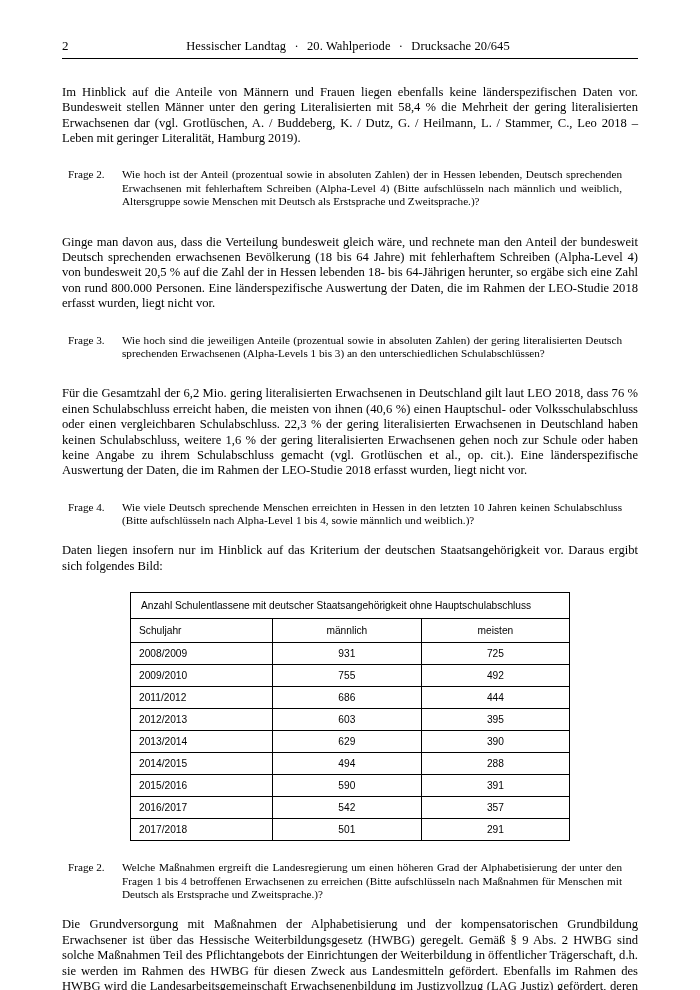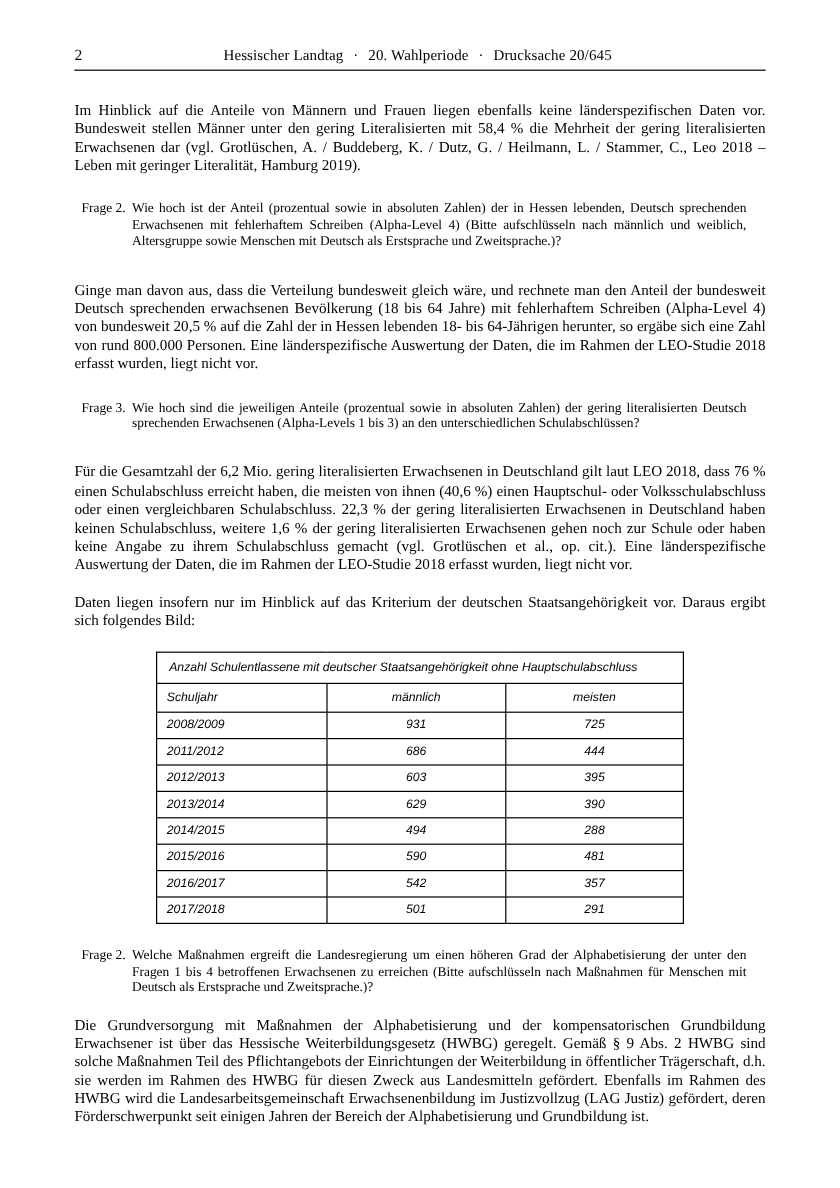--- a/index.html
+++ b/index.html
@@ -58,38 +58,38 @@
   }
   .body-par.tight {
     margin-top: 16px;
   }
   
   .question {
     display: flex;
     margin-top: 22px;
     font-size: 11.2px;
     line-height: 1.2;
+    gap: 12px;
   }
   .question .q-label {
     width: 48px;
     flex: 0 0 48px;
     padding-left: 6px;
     box-sizing: border-box;
   }
   .question .q-text {
     flex: 1;
     text-align: justify;
     padding-right: 16px;
   }
   
   .table-wrap {
     margin-top: 18px;
     margin-left: 0;
     width: 100%;
-    font-style: italic;
   }
   table.data {
     border-collapse: collapse;
     width: 440px;
     margin: 0 auto;
     font-family: "Liberation Sans", sans-serif;
     font-size: 10.2px;
   }
   table.data td, table.data th {
     border: 0.8px solid #000;
@@ -149,40 +149,49 @@
 
   <p class="body-par">Ginge man davon aus, dass die Verteilung bundesweit gleich wäre, und rechnete man den Anteil der bundesweit Deutsch sprechenden erwachsenen Bevölkerung (18 bis 64 Jahre) mit fehlerhaftem Schreiben (Alpha-Level 4) von bundesweit 20,5 % auf die Zahl der in Hessen lebenden 18- bis 64-Jährigen herunter, so ergäbe sich eine Zahl von rund 800.000 Personen. Eine länderspezifische Auswertung der Daten, die im Rahmen der LEO-Studie 2018 erfasst wurden, liegt nicht vor.</p>
 
   <div class="question">
     <div class="q-label">Frage 3.</div>
     <div class="q-text">Wie hoch sind die jeweiligen Anteile (prozentual sowie in absoluten Zahlen) der gering literalisierten Deutsch sprechenden Erwachsenen (Alpha-Levels 1 bis 3) an den unterschiedlichen Schulabschlüssen?</div>
   </div>
 
   <p class="body-par">Für die Gesamtzahl der 6,2 Mio. gering literalisierten Erwachsenen in Deutschland gilt laut LEO 2018, dass 76 % einen Schulabschluss erreicht haben, die meisten von ihnen (40,6 %) einen Hauptschul- oder Volksschulabschluss oder einen vergleichbaren Schulabschluss. 22,3 % der gering literalisierten Erwachsenen in Deutschland haben keinen Schulabschluss, weitere 1,6 % der gering literalisierten Erwachsenen gehen noch zur Schule oder haben keine Angabe zu ihrem Schulabschluss gemacht (vgl. Grotlüschen et al., op. cit.). Eine länderspezifische Auswertung der Daten, die im Rahmen der LEO-Studie 2018 erfasst wurden, liegt nicht vor.</p>
 
+  <div class="question">
+    <div class="q-label">Frage 4.</div>
+    <div class="q-text">Wie viele Deutsch sprechende Menschen erreichten in Hessen in den letzten 10 Jahren keinen Schulabschluss (Bitte aufschlüsseln nach Alpha-Level 1 bis 4, sowie männlich und weiblich.)?</div>
+  </div>
 
   <p class="body-par tight">Daten liegen insofern nur im Hinblick auf das Kriterium der deutschen Staatsangehörigkeit vor. Daraus ergibt sich folgendes Bild:</p>
 
   <div class="table-wrap">
     <table class="data">
       <tbody>
         <tr class="title-row">
           <td colspan="3">Anzahl Schulentlassene mit deutscher Staatsangehörigkeit ohne Hauptschulabschluss</td>
         </tr>
         <tr class="head-row">
           <td class="col-year">Schuljahr</td>
           <td class="col-val">männlich</td>
           <td class="col-val">meisten</td>
         </tr>
         <tr>
           <td class="col-year">2008/2009</td>
           <td class="col-val">931</td>
           <td class="col-val">725</td>
         </tr>
         <tr>
+          <td class="col-year">2009/2010</td>
+          <td class="col-val">755</td>
+          <td class="col-val">492</td>
+        </tr>
+        <tr>
           <td class="col-year">2011/2012</td>
           <td class="col-val">686</td>
           <td class="col-val">444</td>
         </tr>
         <tr>
           <td class="col-year">2012/2013</td>
           <td class="col-val">603</td>
           <td class="col-val">395</td>
         </tr>
         <tr>
@@ -191,21 +200,21 @@
           <td class="col-val">390</td>
         </tr>
         <tr>
           <td class="col-year">2014/2015</td>
           <td class="col-val">494</td>
           <td class="col-val">288</td>
         </tr>
         <tr>
           <td class="col-year">2015/2016</td>
           <td class="col-val">590</td>
-          <td class="col-val">481</td>
+          <td class="col-val">391</td>
         </tr>
         <tr>
           <td class="col-year">2016/2017</td>
           <td class="col-val">542</td>
           <td class="col-val">357</td>
         </tr>
         <tr>
           <td class="col-year">2017/2018</td>
           <td class="col-val">501</td>
           <td class="col-val">291</td>

